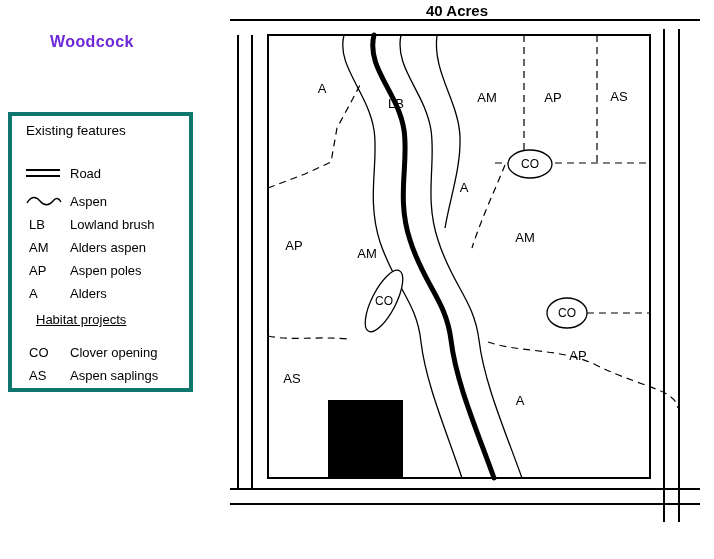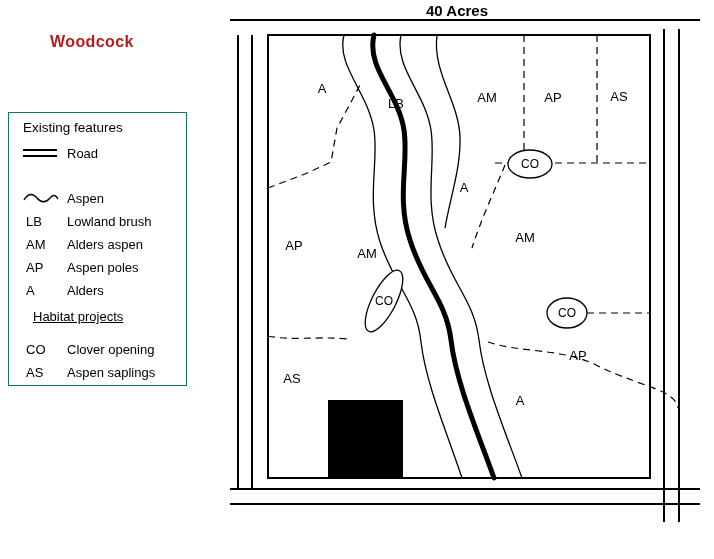--- a/index.html
+++ b/index.html
@@ -47,21 +47,21 @@
     transform: translate(-50%, -50%);
     font-size: 13px;
     z-index: 2;
     white-space: nowrap;
   }
 
   .legend {
     position: absolute;
     left: 8px; top: 112px;
     width: 177px; height: 272px;
-    border: 1px solid #0f766e;
+    border: 4px solid #0f766e;
     background: #fff;
     z-index: 2;
     font-size: 13px;
   }
   .lg-title { position: absolute; left: 14px; top: 7px; font-size: 13.5px; }
   .lg-row { position: absolute; display: flex; align-items: center; height: 18px; }
   .lg-row.sym { left: 14px; }
   .lg-row.code { left: 17px; }
   .sym-cell { width: 44px; display: flex; align-items: center; }
   .code-cell { width: 41px; }
@@ -73,21 +73,21 @@
     text-decoration: underline;
     font-size: 13px;
   }
 </style>
 </head>
 <body>
 
 <div class="canvas">
 
   <div class="top-title">40 Acres</div>
-  <div class="map-name" style="color: #b91c1c;">Woodcock</div>
+  <div class="map-name" style="color: #6d28d9;">Woodcock</div>
 
   <svg class="overlay" viewBox="0 0 714 559">
 
     <g stroke="#000" stroke-width="2">
       <line x1="230" y1="20" x2="714" y2="20"></line>
       <line x1="238" y1="35" x2="238" y2="489"></line>
       <line x1="252" y1="35" x2="252" y2="489"></line>
       <line x1="664" y1="29" x2="664" y2="522"></line>
       <line x1="679" y1="29" x2="679" y2="522"></line>
       <line x1="230" y1="489" x2="714" y2="489"></line>
@@ -135,21 +135,21 @@
   <div class="map-label" style="left:525px; top:237px">AM</div>
   <div class="map-label" style="left:294px; top:245px">AP</div>
   <div class="map-label" style="left:367px; top:253px">AM</div>
   <div class="map-label" style="left:578px; top:355px">AP</div>
   <div class="map-label" style="left:292px; top:378px">AS</div>
   <div class="map-label" style="left:520px; top:400px">A</div>
 
   <div class="legend">
     <div class="lg-title">Existing features</div>
 
-    <div class="lg-row sym" style="top:31px">
+    <div class="lg-row sym" style="top:48px">
       <span class="sym-cell">
           <span class="road-sym"></span>
         </span>
       <span class="lg-label">Road</span>
     </div>
     <div class="lg-row sym" style="top:76px">
       <span class="sym-cell">
         <svg width="36" height="14">
           <path d="M1,9 C5,2 10,2 14,7 C18,12 23,12 27,7 C30,3 33,4 35,8" fill="none" stroke="#000" stroke-width="1.4"></path>
         </svg>

